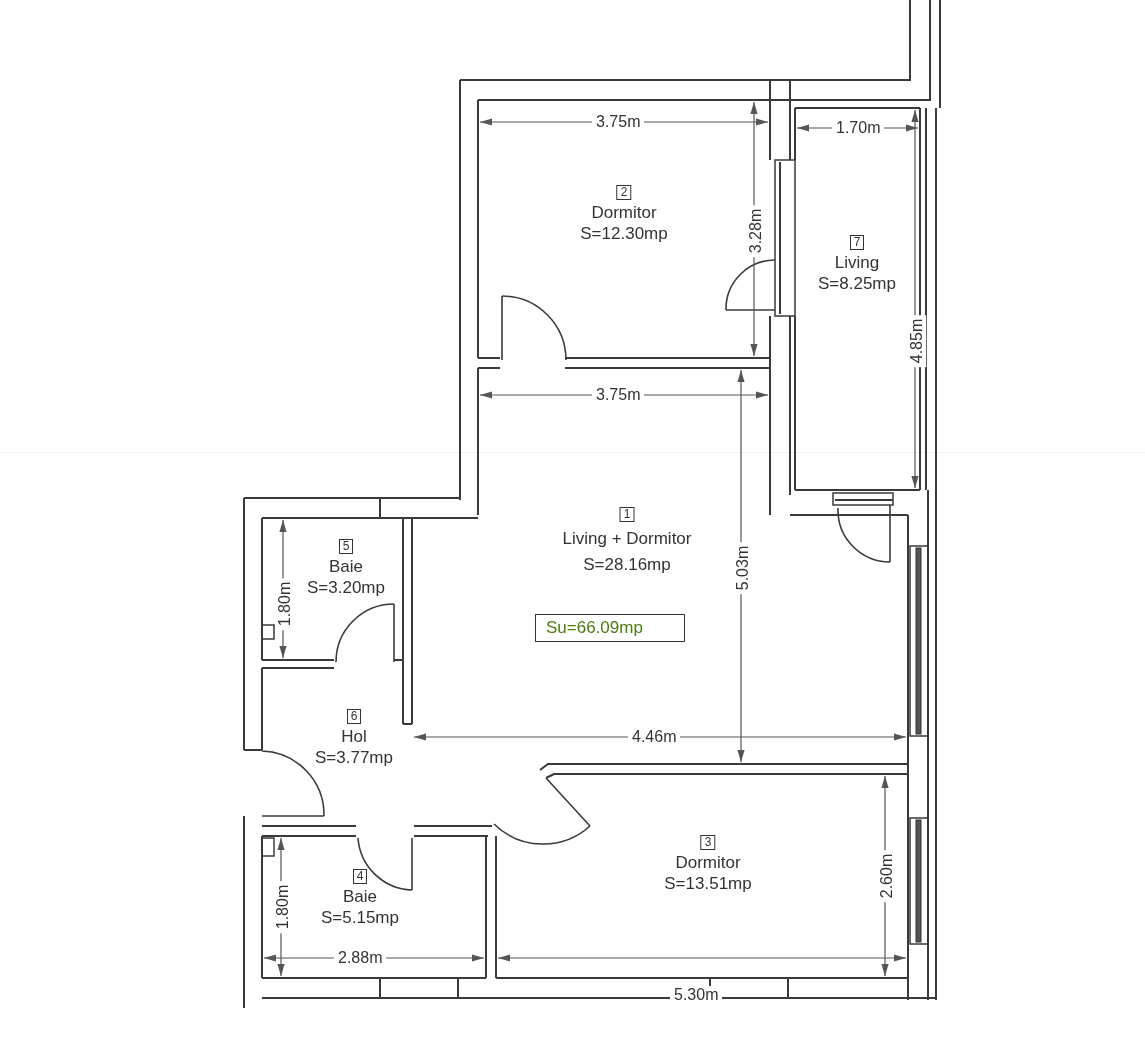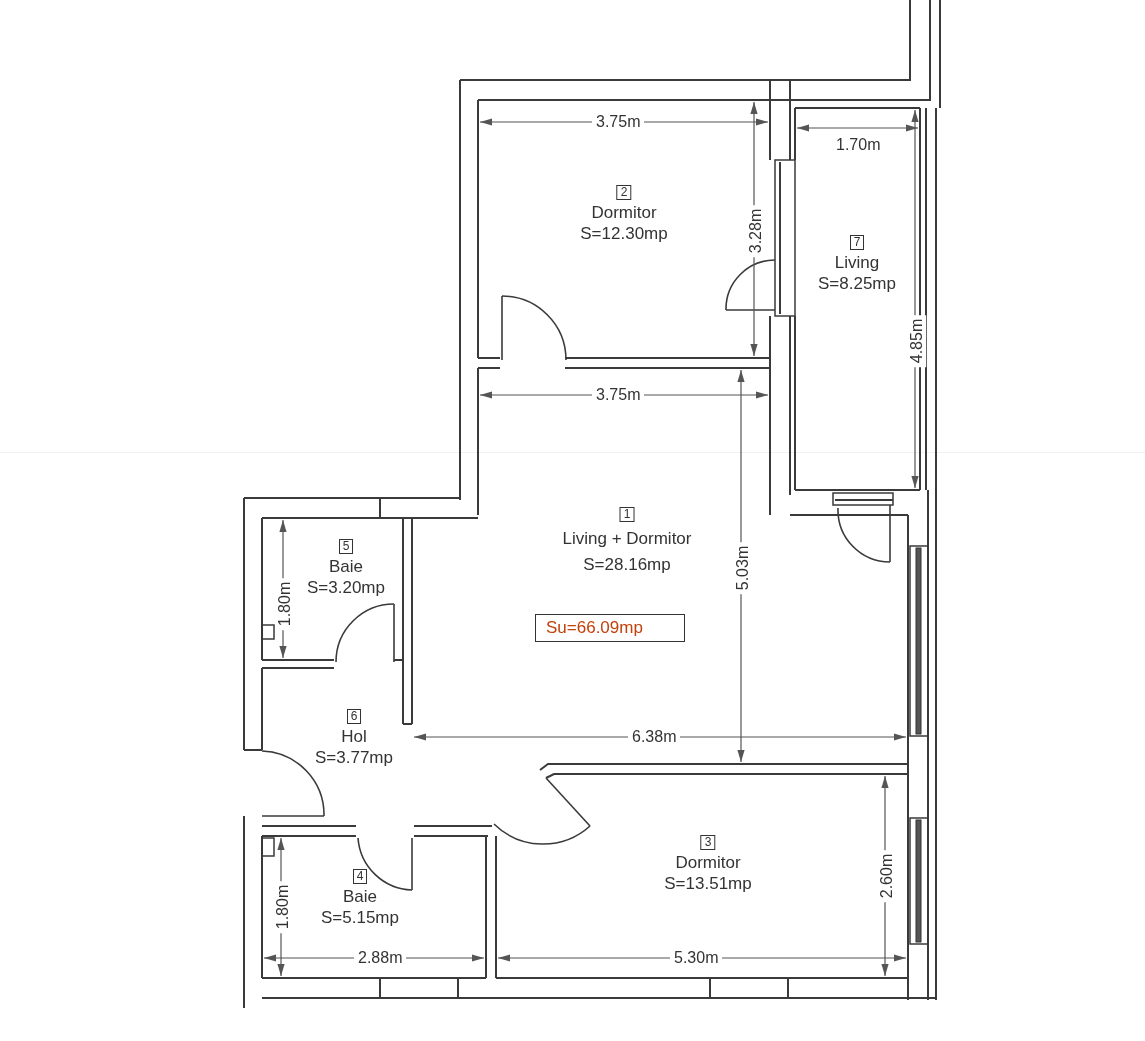--- a/index.html
+++ b/index.html
@@ -13,21 +13,21 @@
   .dim { stroke: #555; stroke-width: 1.2; fill: none; }
   .arrow { fill: #555; }
   .lbl { position: absolute; color: #333; text-align: center; white-space: nowrap;
          font-size: 17px; line-height: 21px; transform: translateX(-50%); }
   .num { display: inline-block; border: 1.5px solid #333; font-size: 12px; line-height: 13px;
          padding: 0 3px; margin-bottom: 2px; }
   .dimtxt { position: absolute; font-size: 16px; color: #333; background: #fff; padding: 0 4px;
             white-space: nowrap; line-height: 18px; }
   .dimtxt.v { transform: rotate(-90deg); transform-origin: center center; }
   .total { position: absolute; left: 535px; top: 614px; width: 148px; height: 26px;
-           border: 1.5px solid #333; font-size: 17px; line-height: 26px; text-indent: 10px; color: #c2410c; }
+           border: 1.5px solid #333; font-size: 17px; line-height: 26px; text-indent: 10px; color: #4d7c0f; }
   .faint-line { position:absolute; left:0; top:452px; width:1145px; height:1px; background:#f1f1f1; }
 </style>
 </head>
 <body>
 
 <div class="faint-line"></div>
 
 <svg id="plan" viewBox="0 0 1145 1041">
   <defs>
     <marker id="ar" markerWidth="10" markerHeight="6" refX="10" refY="3" orient="auto-start-reverse">
@@ -156,29 +156,29 @@
     <line class="dim" x1="283" y1="520" x2="283" y2="658" marker-start="url(#ar)" marker-end="url(#ar)"></line>
     <line class="dim" x1="281" y1="838" x2="281" y2="976" marker-start="url(#ar)" marker-end="url(#ar)"></line>
     <line class="dim" x1="264" y1="958" x2="484" y2="958" marker-start="url(#ar)" marker-end="url(#ar)"></line>
     <line class="dim" x1="498" y1="958" x2="906" y2="958" marker-start="url(#ar)" marker-end="url(#ar)"></line>
     <line class="dim" x1="885" y1="776" x2="885" y2="976" marker-start="url(#ar)" marker-end="url(#ar)"></line>
   </g>
 </svg>
 
 <div class="dimtxt" style="left:592px;top:113px">3.75m</div>
 <div class="dimtxt v" style="left:730px;top:222px">3.28m</div>
-<div class="dimtxt" style="left:832px;top:136px">1.70m</div>
+<div class="dimtxt" style="left:832px;top:119px">1.70m</div>
 <div class="dimtxt v" style="left:891px;top:332px">4.85m</div>
 <div class="dimtxt" style="left:592px;top:386px">3.75m</div>
 <div class="dimtxt v" style="left:717px;top:559px">5.03m</div>
-<div class="dimtxt" style="left:628px;top:728px">6.38m</div>
+<div class="dimtxt" style="left:628px;top:728px">4.46m</div>
 <div class="dimtxt v" style="left:259px;top:595px">1.80m</div>
 <div class="dimtxt v" style="left:257px;top:898px">1.80m</div>
-<div class="dimtxt" style="left:354px;top:949px">2.88m</div>
-<div class="dimtxt" style="left:670px;top:949px">5.30m</div>
+<div class="dimtxt" style="left:334px;top:949px">2.88m</div>
+<div class="dimtxt" style="left:670px;top:986px">5.30m</div>
 <div class="dimtxt v" style="left:861px;top:867px">2.60m</div>
 
 <div class="lbl" style="left:624px;top:180px">
   <span class="num">2</span><br>
   <span>Dormitor</span><br>
   <span>S=12.30mp</span>
 </div>
 
 <div class="lbl" style="left:857px;top:230px">
   <span class="num">7</span><br>

